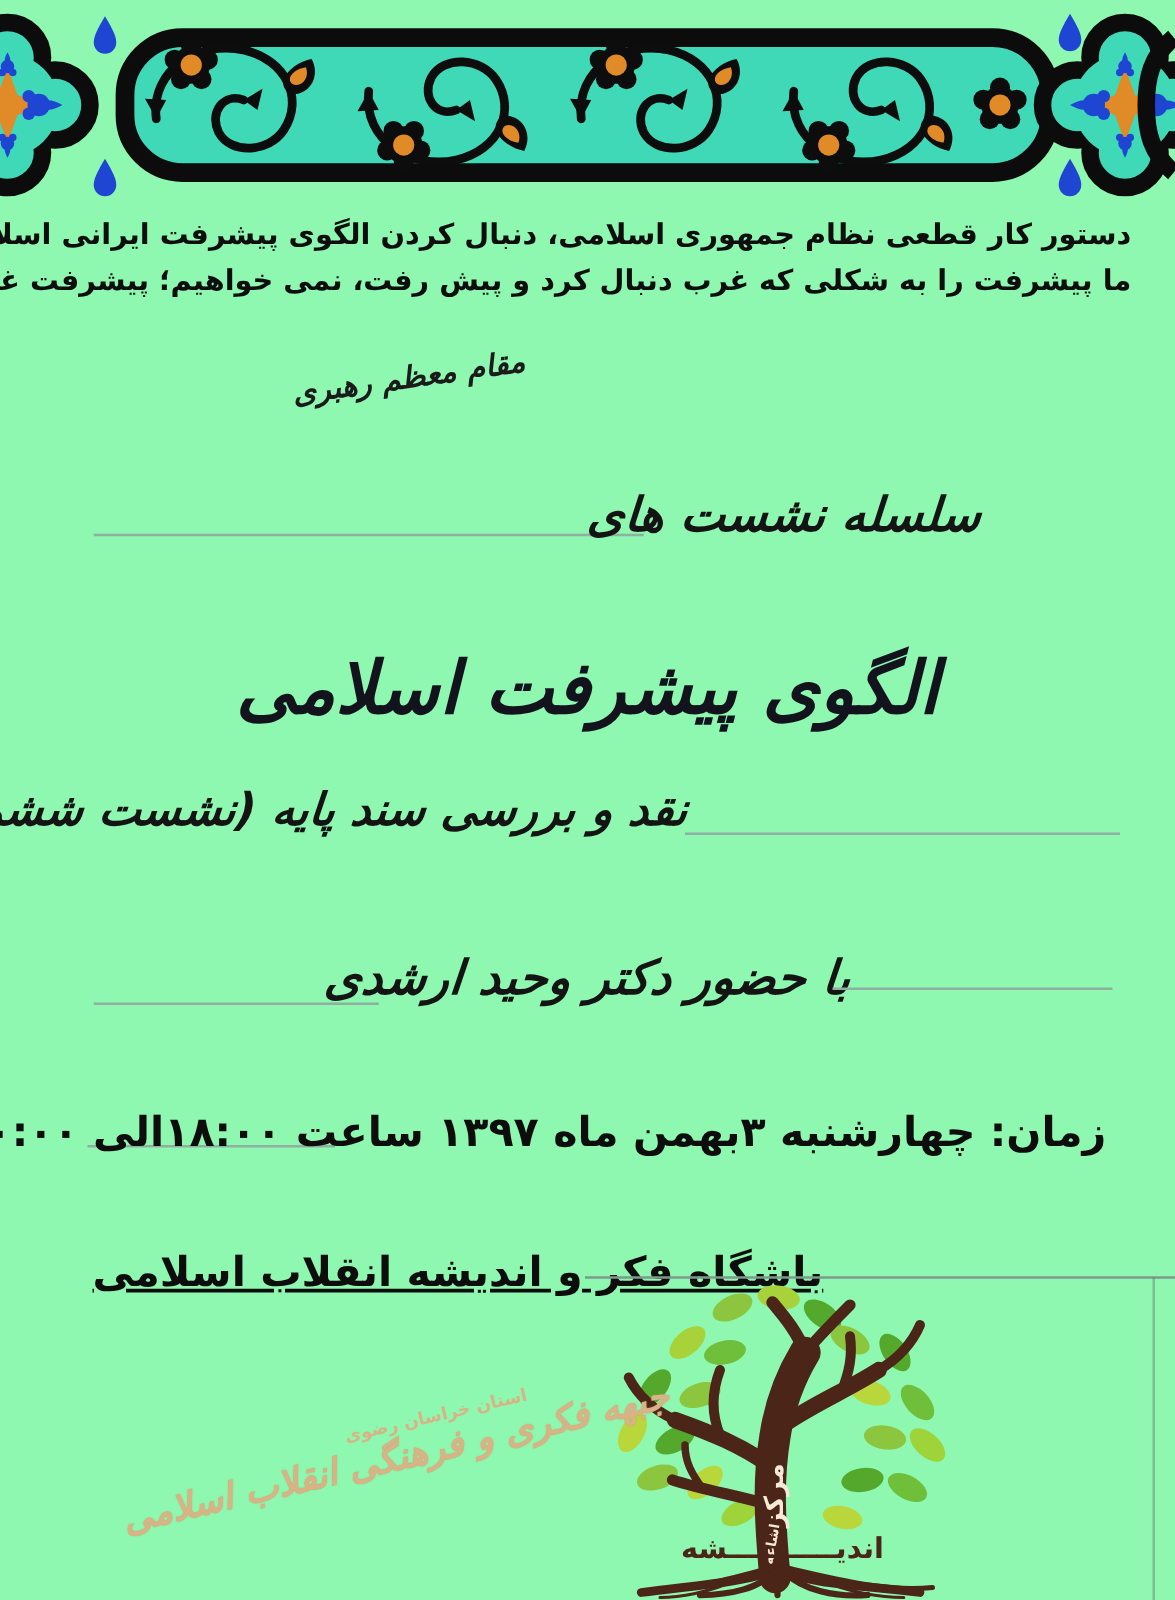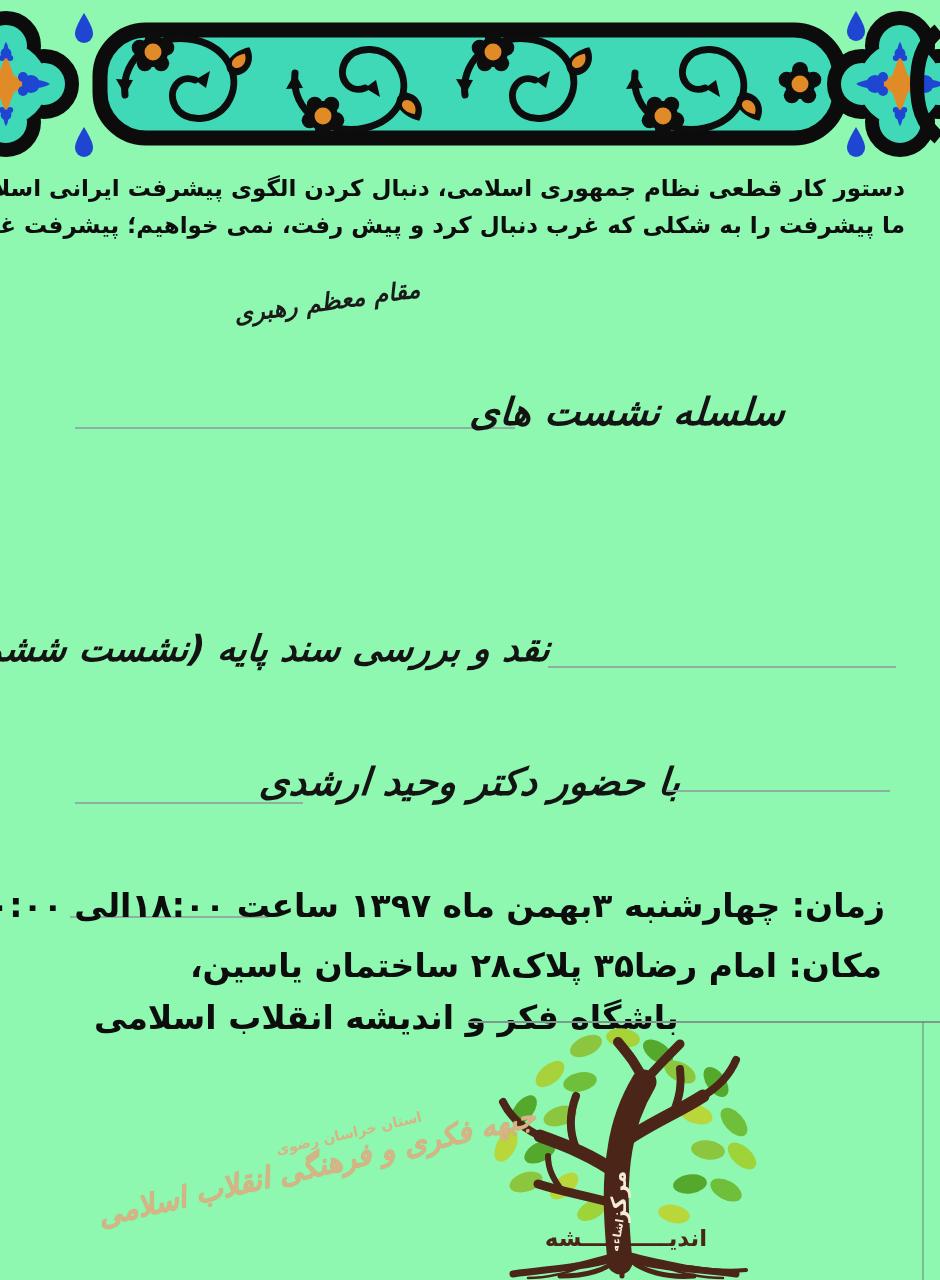--- a/index.html
+++ b/index.html
@@ -48,21 +48,21 @@
   .speaker{
     position:absolute;left:0;right:0;top:760px;
     text-align:center;font-size:38px;font-weight:bold;font-style:italic;color:#141414;
     transform:skewX(-5deg);
   }
 
   
   .detail{position:absolute;font-weight:bold;color:#0d0d0d;font-size:33px;white-space:nowrap;}
   .detail.time{right:55px;top:886px;}
   .detail.loc1{right:58px;top:946px;}
-  .detail.loc2{left:94px;top:998px;}
+  .detail.loc2{left:74px;top:998px;text-decoration:underline;}
 
   
   .rule{position:absolute;height:2px;background:#8fb0a0;}
   .rule.r-series{left:75px;top:427px;width:440px;}
   .rule.r-subtitle{left:548px;top:666px;width:348px;}
   .rule.r-speaker-l{left:75px;top:802px;width:228px;}
   .rule.r-speaker-r{left:666px;top:790px;width:224px;}
   .rule.r-time{left:70px;top:916px;width:198px;}
   .rule.r-bottom{left:468px;top:1021px;width:472px;background:#7e9a8c;}
   .edge-line{position:absolute;left:922px;top:1022px;width:2px;height:258px;background:rgba(96,120,108,0.45);}
@@ -171,31 +171,31 @@
 
   <div class="quote rtl">
     <div>دستور کار قطعی نظام جمهوری اسلامی، دنبال کردن الگوی پیشرفت ایرانی اسلامی است.</div>
     <div>ما پیشرفت را به شکلی که غرب دنبال کرد و پیش رفت، نمی خواهیم؛ پیشرفت غربی</div>
   </div>
   <div class="signature rtl">مقام معظم رهبری</div>
 
   <div class="rule r-series"></div>
   <div class="series rtl">سلسله نشست های</div>
 
+  <div class="main-title rtl">الگوی پیشرفت اسلامی</div>
 
   <div class="subtitle rtl">نقد و بررسی سند پایه (نشست ششم)</div>
   <div class="rule r-subtitle"></div>
 
   <div class="rule r-speaker-l"></div>
   <div class="speaker rtl">با حضور دکتر وحید ارشدی</div>
   <div class="rule r-speaker-r"></div>
 
   <div class="rule r-time"></div>
   <div class="detail time rtl">زمان: چهارشنبه ۳بهمن ماه ۱۳۹۷ ساعت ۱۸:۰۰الی ۲۰:۰۰</div>
-  <div class="detail loc1 rtl">مکان: امام رضا۳۵ پلاک۲۸ ساختمان یاسین،</div>
   <div class="detail loc2 rtl">باشگاه فکر و اندیشه انقلاب اسلامی</div>
   <div class="rule r-bottom"></div>
   <div class="edge-line"></div>
 
   <svg class="tree-logo" viewBox="0 0 310 256" xmlns="http://www.w3.org/2000/svg" aria-hidden="true">
 
     <g>
       <ellipse cx="118" cy="22" rx="17" ry="9.5" fill="#8cc63f" transform="rotate(-25 118 22)"></ellipse>
       <ellipse cx="155" cy="14" rx="17" ry="9.5" fill="#a8d239" transform="rotate(8 155 14)"></ellipse>
       <ellipse cx="190" cy="28" rx="17" ry="9.5" fill="#54a82c" transform="rotate(35 190 28)"></ellipse>

